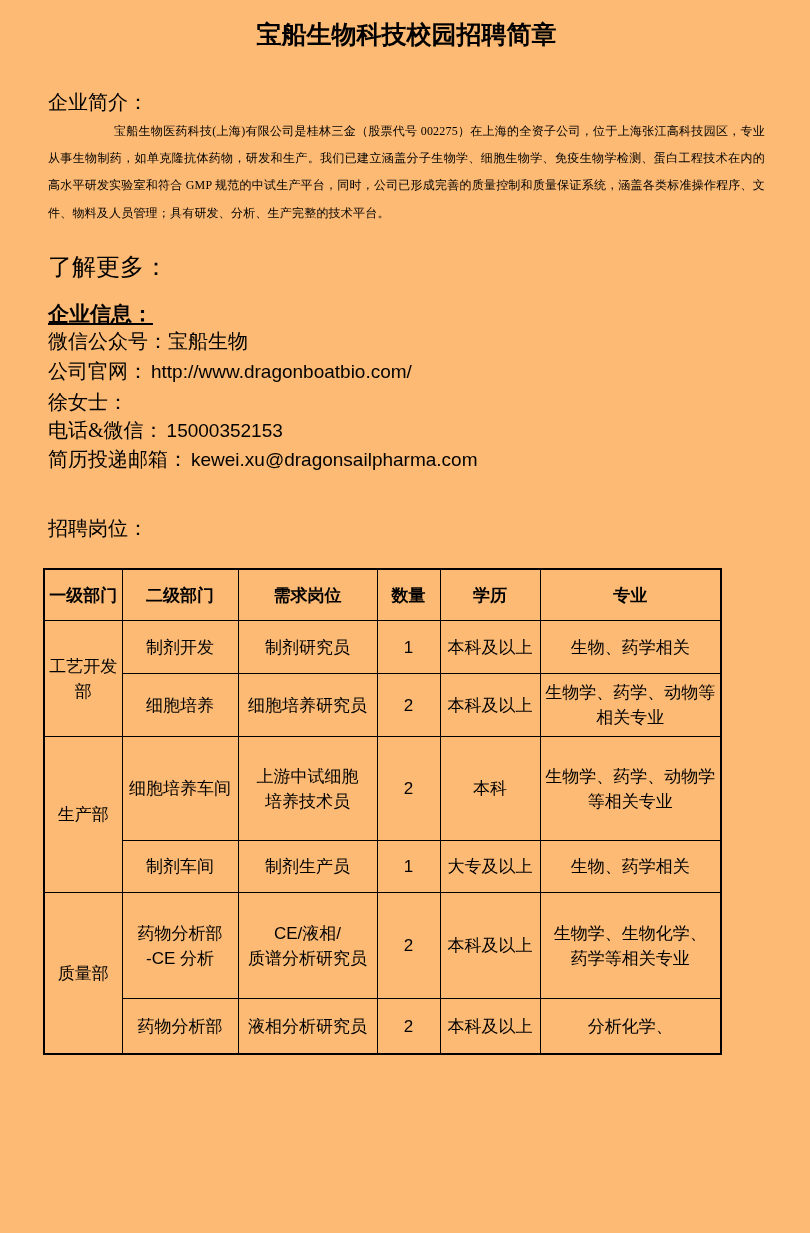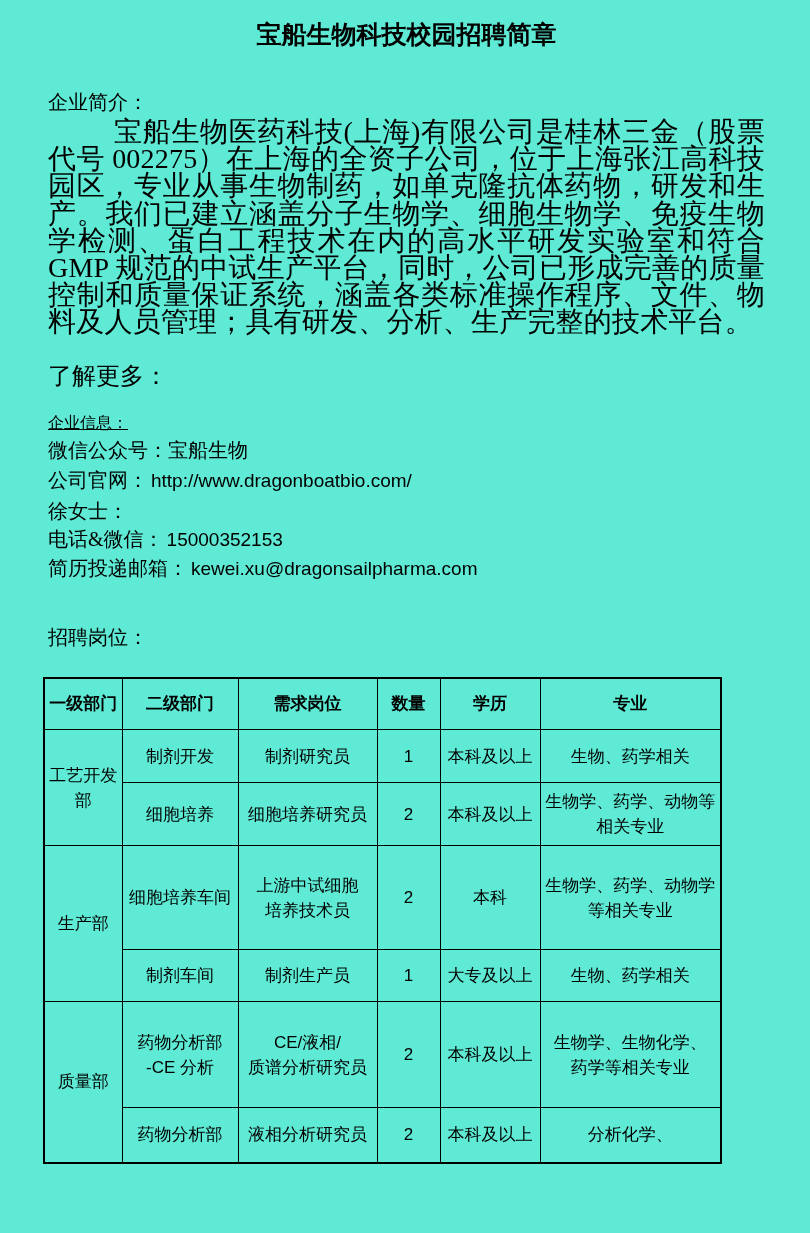--- a/index.html
+++ b/index.html
@@ -1,54 +1,54 @@
 <!DOCTYPE html>
 <html><head>
 <meta charset="utf-8">
 <style>
   html,body { margin:0; padding:0; background:#ffffff; }
   .page {
     position:relative;
     width:810px; height:1233px;
-    background:#5eead4;
+    background:#fdba74;
     color:#000000;
     box-sizing:border-box;
     padding:18px 45px 0 48px;
     overflow:hidden;
     font-family:"Liberation Serif","DejaVu Serif",serif;
   }
   h1.doc-title {
     margin:0 0 38px 0;
     font-size:25px;
     line-height:33px;
     font-weight:bold;
     text-align:center;
     font-family:"Liberation Serif","DejaVu Serif",serif;
   }
   .sec-label { font-size:20px; line-height:27px; }
   p.intro-para {
     margin:2px 0 18px 0;
-    font-size:28px;
+    font-size:12px;
     line-height:27.2px;
     text-align:justify;
     text-indent:66px;
     letter-spacing:0.2px;
   }
   h2.more-heading {
     margin:24px 0 0 0;
     font-size:24px;
     line-height:31px;
     font-weight:normal;
     font-family:"Liberation Sans","DejaVu Sans",sans-serif;
   }
   h3.sub-heading {
     margin:19px 0 0 0;
-    font-size:16px;
+    font-size:21px;
     line-height:26px;
-    font-weight:normal;
+    font-weight:bold;
     text-decoration:underline;
     font-family:"Liberation Sans","DejaVu Sans",sans-serif;
   }
   .info-line { font-size:20px; line-height:28px; }
   .info-line .latin {
     font-family:"Liberation Sans","DejaVu Sans",sans-serif;
     font-size:19px;
     margin-left:3px;
   }
   .first-line { margin-top:2px; }

